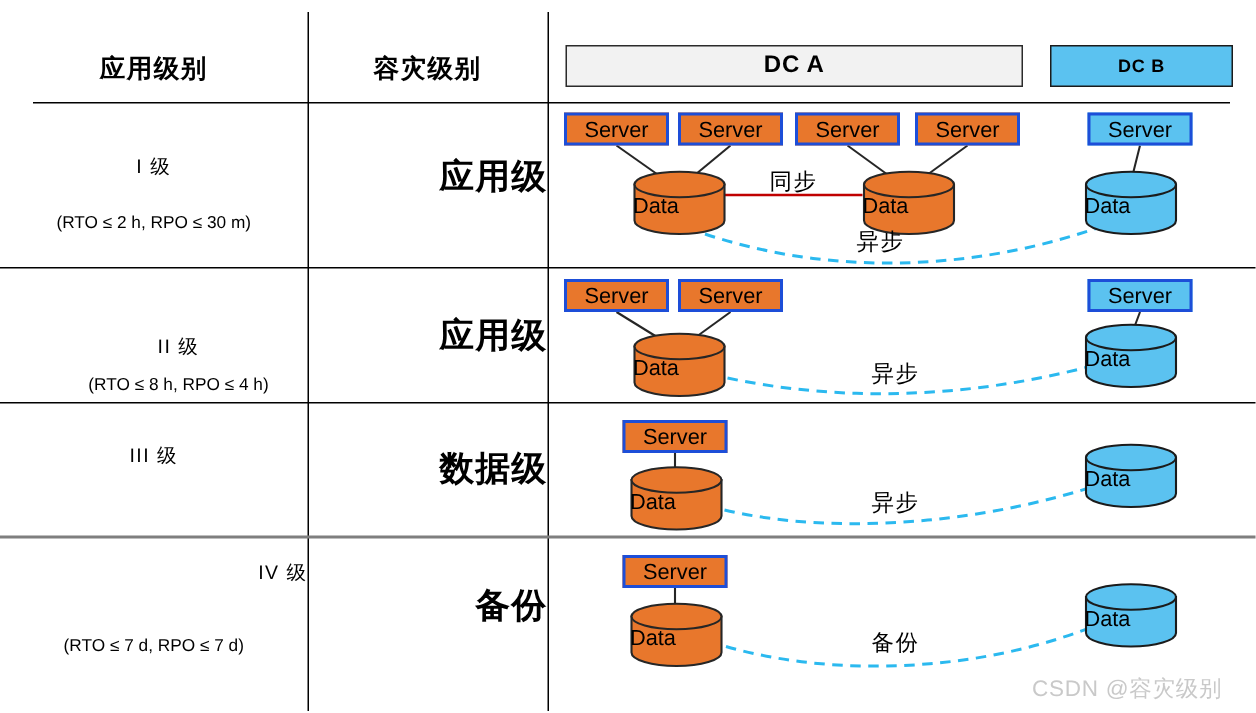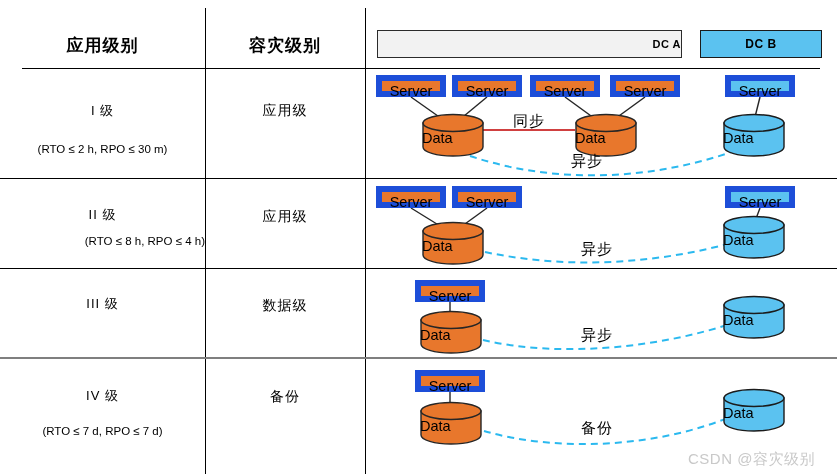--- a/index.html
+++ b/index.html
@@ -24,41 +24,41 @@
   
   .lvl-main{
     position:absolute;text-align:center;width:100%;
     font-size:13px;letter-spacing:1px;
   }
   .lvl-sub{
     position:absolute;text-align:center;width:100%;
     font-size:11.5px;letter-spacing:0px;
   }
   .dr-level{
-    position:absolute;text-align:center;
-    font-size:14px;letter-spacing:1px;
+    position:absolute;text-align:right;
+    font-size:23px;letter-spacing:1px;font-weight:bold;
   }
 
   
   .dc-a{
     position:absolute;background:#f2f2f2;border:1px solid #2b2b2b;
-    text-align:right;font-weight:bold;font-size:11px;
+    text-align:center;font-weight:bold;font-size:16px;
     letter-spacing:.5px;box-sizing:border-box;
   }
   .dc-b{
     position:absolute;background:#5bc2f0;border:1px solid #1b1b1b;
     text-align:center;font-weight:bold;font-size:12px;
     letter-spacing:.5px;box-sizing:border-box;
   }
   .dc-a span,.dc-b span{display:block;}
 
   
   .server{
     position:absolute;box-sizing:border-box;
-    border:6px solid #1d4ed8;
+    border:2px solid #1d4ed8;
     text-align:center;font-size:14.5px;line-height:20px;
     height:22px;
   }
   .server.o{background:#e8772c;}
   .server.b{background:#5bc2f0;}
 
   
   .cyl{position:absolute;}
   .cyl svg{display:block;overflow:visible;}
   .cyl .cyl-label{
@@ -162,23 +162,23 @@
       </svg>
       <div class="cyl-label" style="top:16px;">Data</div>
     </div>
 
     <div class="linklabel" style="left:497px;top:44px;width:64px;">同步</div>
     <div class="linklabel" style="left:555px;top:84px;width:64px;">异步</div>
   </div>
 
   <div style="position:absolute;left:0;top:178px;width:837px;height:90px;">
 
-    <div style="position:absolute;left:0;top:0;width:205px;height:90px;">
+    <div style="position:absolute;left:0;top:16px;width:205px;height:90px;padding-left:11px;">
       <div class="lvl-main" style="top:28px;">II 级</div>
-      <div class="lvl-sub" style="top:57px;text-align:right;">(RTO ≤ 8 h, RPO ≤ 4 h)</div>
+      <div class="lvl-sub" style="top:57px;">(RTO ≤ 8 h, RPO ≤ 4 h)</div>
     </div>
 
     <div class="dr-level" style="left:205px;top:30px;width:160px;">
       <span>应用级</span>
     </div>
 
     <svg class="wire" width="837" height="90">
       <line x1="411" y1="30" x2="445" y2="51" stroke="#262626" stroke-width="1.4"></line>
       <line x1="487" y1="30" x2="458" y2="51" stroke="#262626" stroke-width="1.4"></line>
       <line x1="760" y1="30" x2="754" y2="46" stroke="#262626" stroke-width="1.4"></line>
@@ -244,21 +244,21 @@
       </svg>
       <div class="cyl-label" style="top:16px;">Data</div>
     </div>
 
     <div class="linklabel" style="left:565px;top:58px;width:64px;">异步</div>
   </div>
 
   <div style="position:absolute;left:0;top:357px;width:837px;height:118px;">
 
     <div style="position:absolute;left:0;top:0;width:205px;height:118px;">
-      <div class="lvl-main" style="top:30px;">IV 级</div>
+      <div class="lvl-main" style="top:16px;text-align:right;">IV 级</div>
       <div class="lvl-sub" style="top:68px;">(RTO ≤ 7 d, RPO ≤ 7 d)</div>
     </div>
 
     <div class="dr-level" style="left:205px;top:31px;width:160px;">
       <span>备份</span>
     </div>
 
     <svg class="wire" width="837" height="118">
       <line x1="450" y1="35" x2="450" y2="54" stroke="#262626" stroke-width="1.4"></line>
       <path d="M 484 74 C 560 96, 660 90, 735 58" fill="none" stroke="#2bb9ef" stroke-width="2" stroke-dasharray="7 5"></path>

